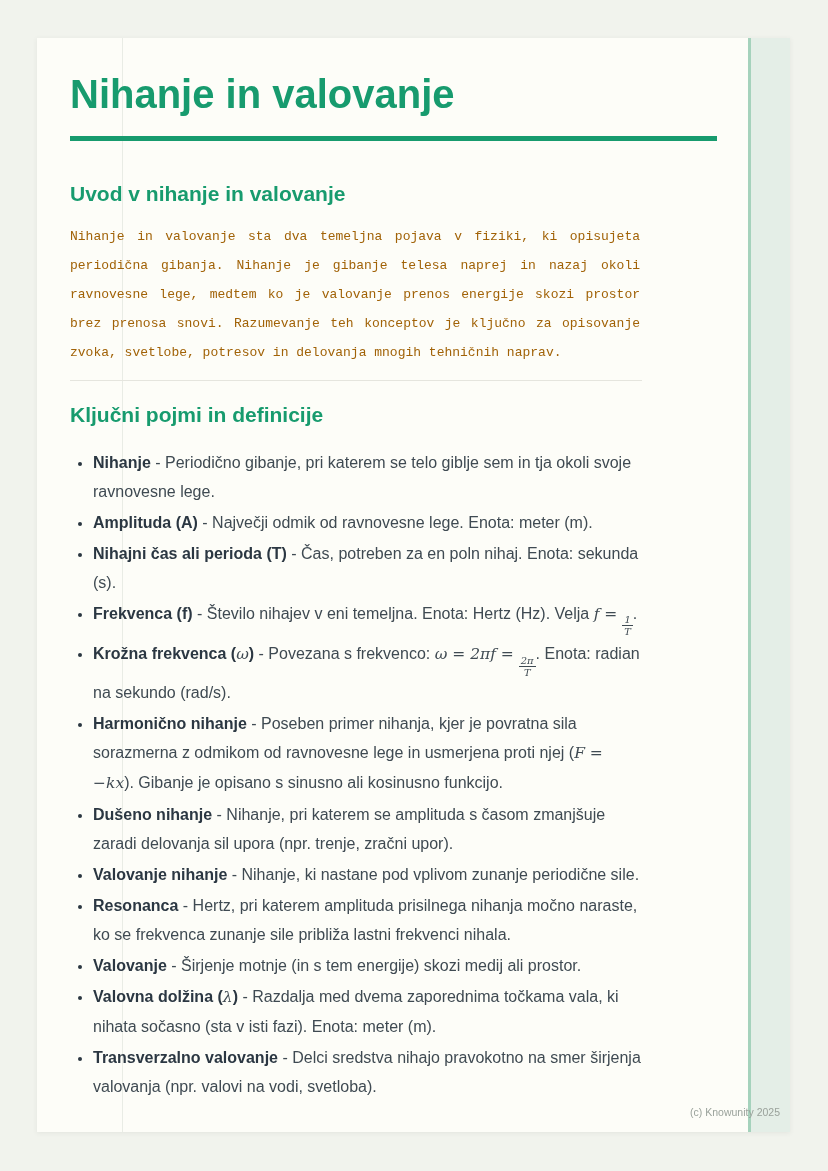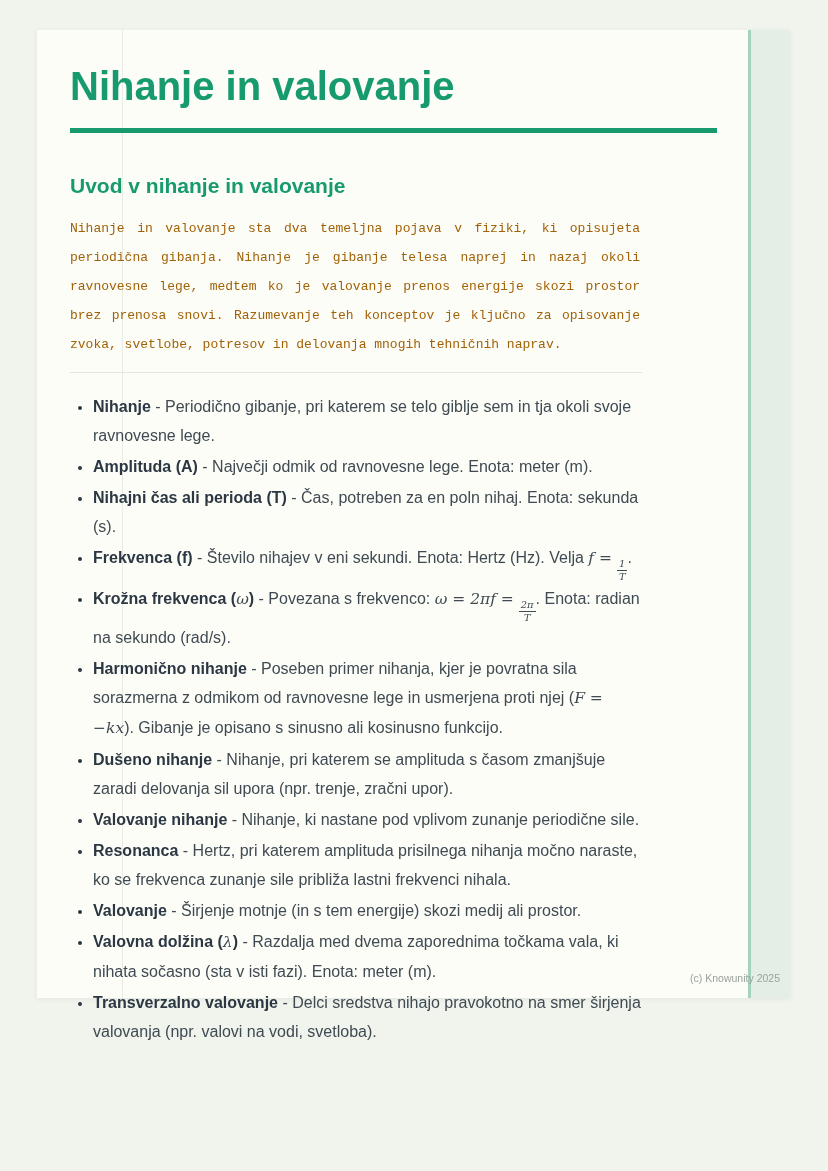--- a/index.html
+++ b/index.html
@@ -10,23 +10,23 @@
     width: 828px;
     height: 1171px;
     position: relative;
     background: #f1f3ed;
     font-family: "Liberation Sans", sans-serif;
     overflow: hidden;
   }
   .page {
     position: absolute;
     left: 37px;
-    top: 30px;
+    top: 38px;
     width: 753px;
-    height: 968px;
+    height: 1094px;
     background: #fdfdf8;
     box-shadow: 0 1px 5px rgba(60,70,60,0.08);
   }
   .edge-stripe {
     position: absolute;
     top: 0;
     right: 0;
     width: 42px;
     height: 100%;
     background: #e4eee7;
@@ -150,26 +150,27 @@
 
   <div class="content">
     <h1 class="doc-title">Nihanje in valovanje</h1>
     <div class="title-rule"></div>
 
     <h2 class="section-heading">Uvod v nihanje in valovanje</h2>
     <p class="intro-paragraph">Nihanje in valovanje sta dva temeljna pojava v fiziki, ki opisujeta periodična gibanja. Nihanje je gibanje telesa naprej in nazaj okoli ravnovesne lege, medtem ko je valovanje prenos energije skozi prostor brez prenosa snovi. Razumevanje teh konceptov je ključno za opisovanje zvoka, svetlobe, potresov in delovanja mnogih tehničnih naprav.</p>
 
     <hr class="divider">
 
+    <h2 class="section-heading second">Ključni pojmi in definicije</h2>
 
     <ul class="def-list">
         <li><span class="term">Nihanje</span><span> - Periodično gibanje, pri katerem se telo giblje sem in tja okoli svoje ravnovesne lege.</span></li>
         <li><span class="term">Amplituda (A)</span><span> - Največji odmik od ravnovesne lege. Enota: meter (m).</span></li>
         <li><span class="term">Nihajni čas ali perioda (T)</span><span> - Čas, potreben za en poln nihaj. Enota: sekunda (s).</span></li>
-        <li><span class="term">Frekvenca (f)</span><span> - Število nihajev v eni sekundi. Enota: Hertz (Hz). Velja </span><span class="math">f = </span><span class="frac">
+        <li><span class="term">Frekvenca (f)</span><span> - Število nihajev v eni temeljna. Enota: Hertz (Hz). Velja </span><span class="math">f = </span><span class="frac">
             <span class="num">1</span>
             <span class="den">T</span>
           </span><span>.</span></li>
         <li><span class="term">Krožna frekvenca (</span><span class="math">ω</span><span class="term">)</span><span> - Povezana s frekvenco: </span><span class="math">ω = 2πf = </span><span class="frac">
             <span class="num">2π</span>
             <span class="den">T</span>
           </span><span>. Enota: radian na sekundo (rad/s).</span></li>
         <li><span class="term">Harmonično nihanje</span><span> - Poseben primer nihanja, kjer je povratna sila sorazmerna z odmikom od ravnovesne lege in usmerjena proti njej (</span><span class="math">F = −kx</span><span>). Gibanje je opisano s sinusno ali kosinusno funkcijo.</span></li>
         <li><span class="term">Dušeno nihanje</span><span> - Nihanje, pri katerem se amplituda s časom zmanjšuje zaradi delovanja sil upora (npr. trenje, zračni upor).</span></li>
         <li><span class="term">Valovanje nihanje</span><span> - Nihanje, ki nastane pod vplivom zunanje periodične sile.</span></li>

